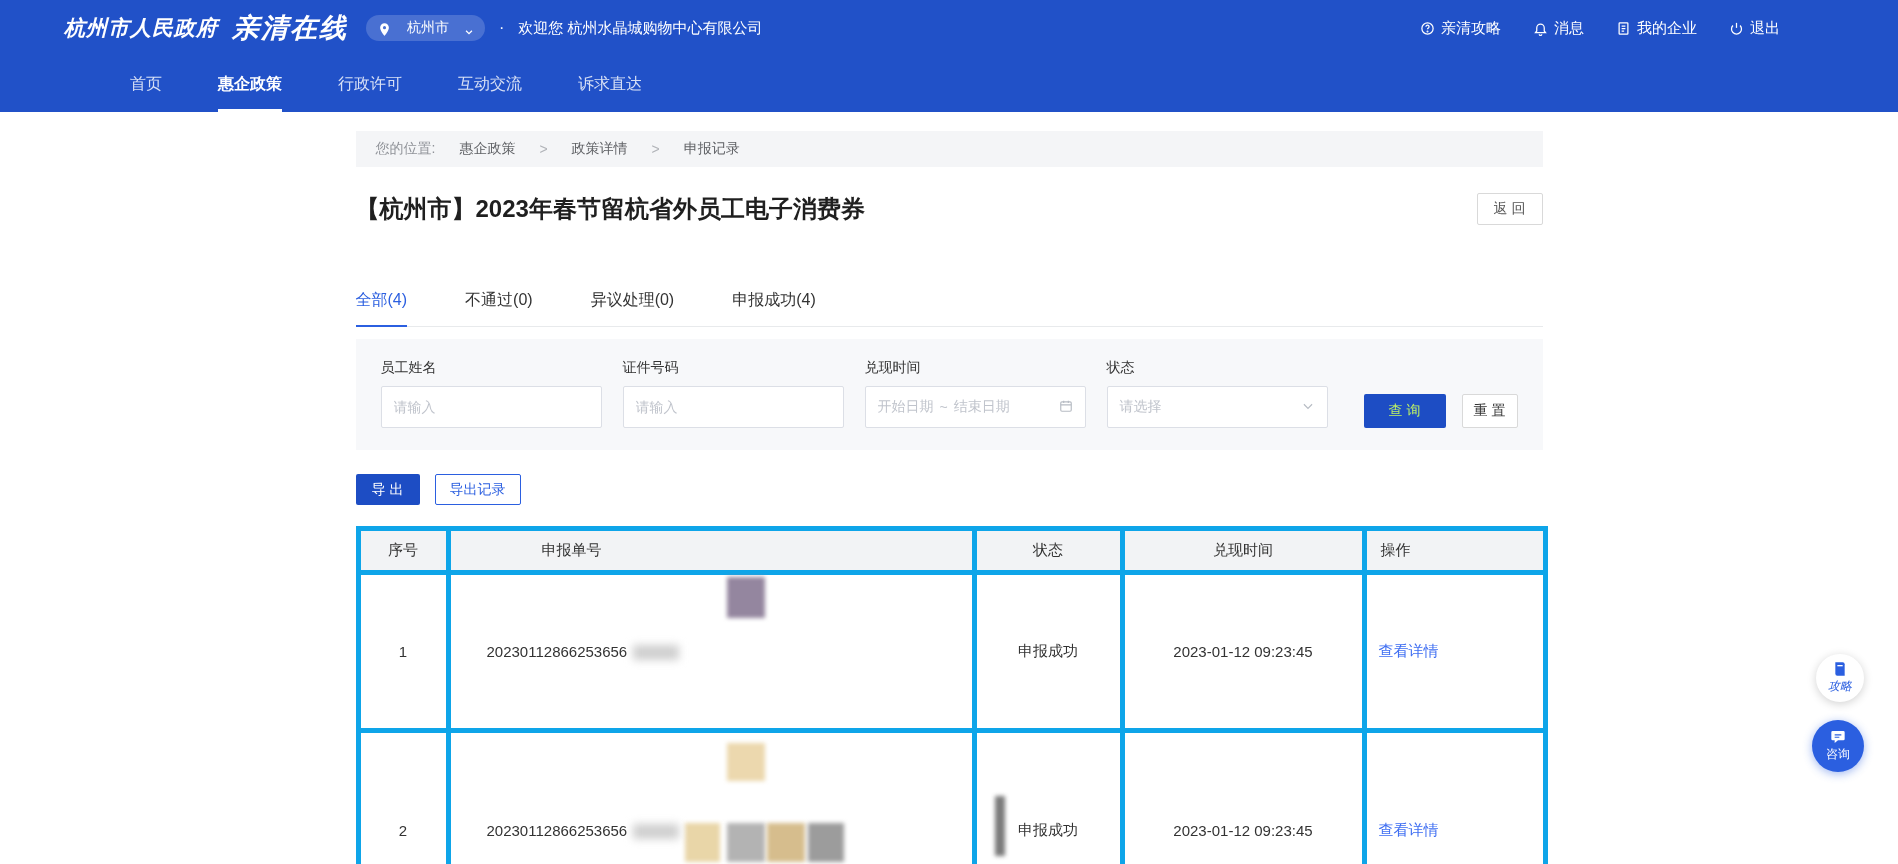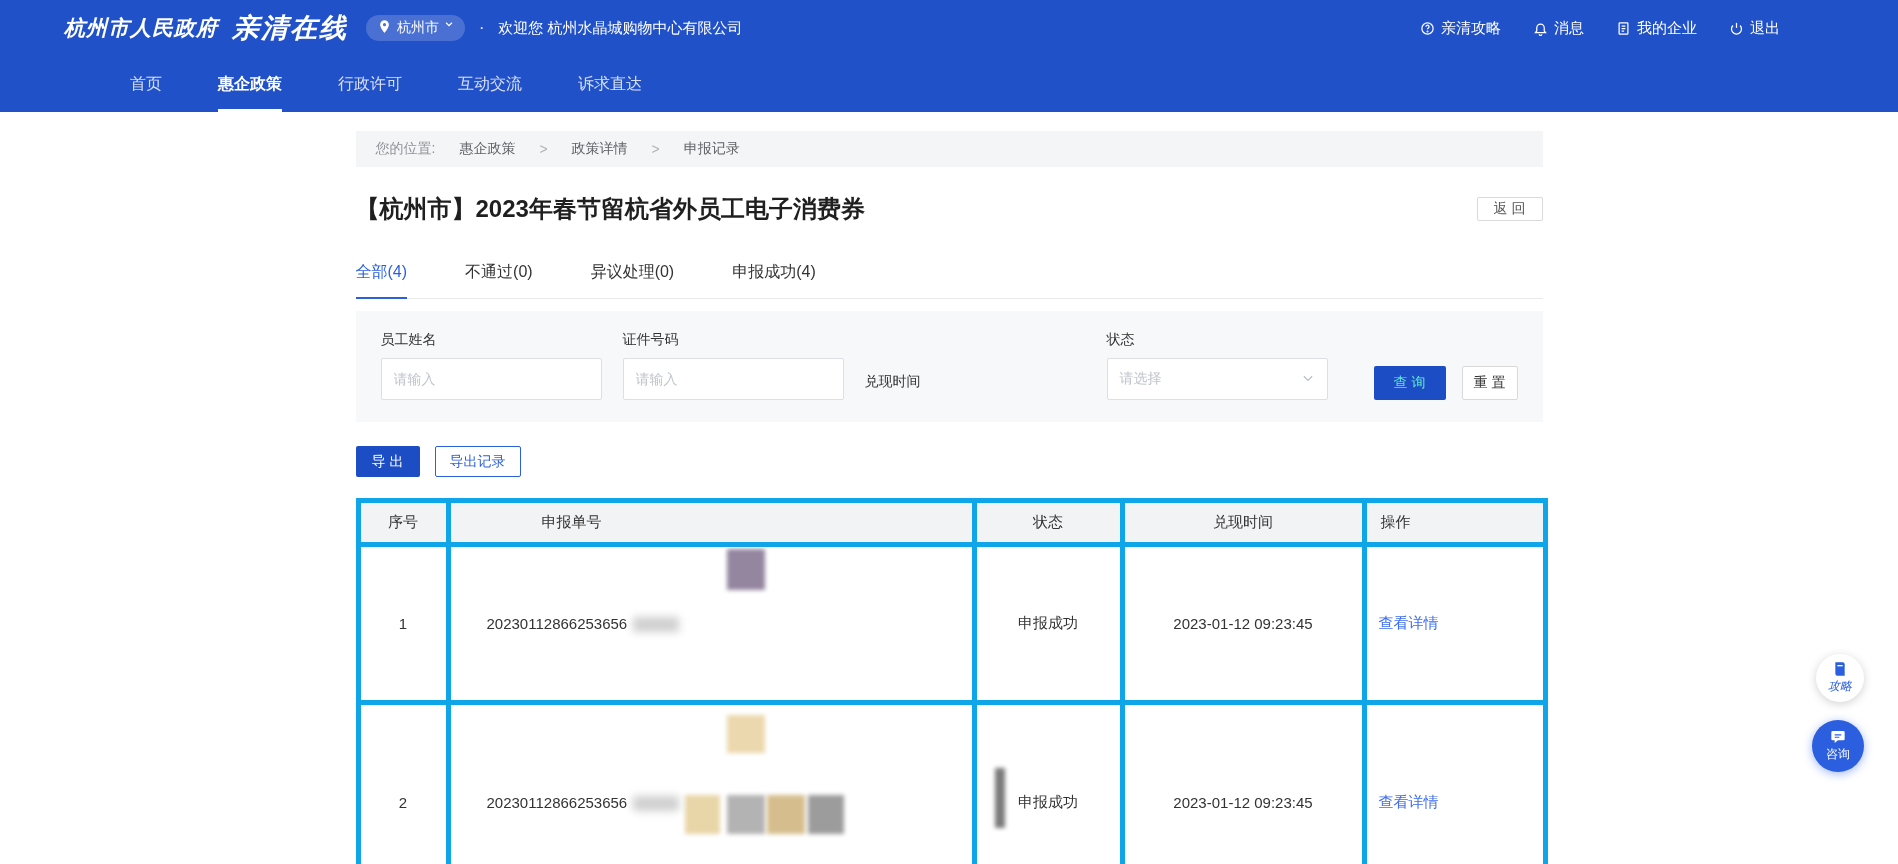--- a/index.html
+++ b/index.html
@@ -5,21 +5,21 @@
   * { box-sizing: border-box; }
   html,body { margin:0; padding:0; width:1898px; height:864px; overflow:hidden;
     background:#fff; font-family:"Liberation Sans","DejaVu Sans",sans-serif; }
 
   
   .topbar { height:56px; background:#2151c8; color:#fff; display:flex;
     align-items:center; justify-content:space-between; padding:0 118px 0 64px; }
   .topbar-left { display:flex; align-items:center; gap:14px; }
   .logo1 { font-size:21px; font-weight:700; font-style:italic; letter-spacing:1px; }
   .logo2 { font-size:27px; font-weight:900; font-style:italic; letter-spacing:2px; }
-  .loc-pill { display:inline-flex; align-items:flex-start; gap:5px;
+  .loc-pill { display:inline-flex; align-items:flex-end; gap:15px;
     background:rgba(255,255,255,.18); border-radius:14px; padding:4px 11px;
     font-size:14px; cursor:pointer; margin-left:4px; }
   .loc-pill svg, .top-link svg { width:15px; height:15px; display:block; }
   .chev svg { width:10px; height:10px; }
   .dot-sep { opacity:.95; font-size:16px; }
   .welcome { font-size:15px; }
   .topbar-right { display:flex; align-items:center; gap:32px; font-size:15px; }
   .top-link { display:inline-flex; align-items:center; gap:6px; cursor:pointer; white-space:nowrap; }
 
   
@@ -34,42 +34,42 @@
   .container { width:1187px; margin:0 auto; }
 
   .breadcrumb { margin-top:19px; height:36px; background:#f4f5f7; display:flex;
     align-items:center; padding:0 20px; font-size:14px; color:#606266; gap:24px; }
   .bc-prefix { color:#909399; }
   .bc-item { cursor:default; }
   .bc-sep { color:#b0b3b8; }
 
   .title-row { display:flex; justify-content:space-between; align-items:center; margin-top:26px; }
   .page-title { font-size:24px; font-weight:700; color:#1f1f1f; margin:0; }
-  .back-btn { width:66px; height:24px; border:1px solid #d9d9d9; background:#fff;
+  .back-btn { width:66px; height:32px; border:1px solid #d9d9d9; background:#fff;
     color:#555; font-size:14px; border-radius:2px; cursor:pointer; }
 
-  .tabs { display:flex; gap:58px; margin-top:36px; border-bottom:1px solid #e8eaec; }
+  .tabs { display:flex; gap:58px; margin-top:64px; border-bottom:1px solid #e8eaec; }
   .tab { font-size:16px; color:#333; padding-bottom:14px; border-bottom:2px solid transparent;
     margin-bottom:-1px; cursor:pointer; line-height:22px; }
   .tab.active { color:#2b5fe0; border-bottom-color:#2b5fe0; }
 
   
   .filter-panel { margin-top:12px; background:#f7f8fa; padding:20px 25px 22px;
     display:flex; gap:21px; align-items:flex-end; }
   .f-group { display:flex; flex-direction:column; width:221px; }
   .f-label { font-size:14px; color:#333; margin-bottom:9px; }
   .f-input, .f-box { height:42px; border:1px solid #dcdfe6; background:#fff;
     border-radius:2px; padding:0 12px; font-size:14px; color:#333; width:100%; }
   .f-input::placeholder { color:#c0c4cc; }
   .f-box { display:flex; align-items:center; color:#c0c4cc; gap:6px; cursor:pointer; }
   .f-box .ph { flex:0 0 auto; }
   .f-box .spacer { flex:1; }
   .f-box svg { width:14px; height:14px; color:#b7bcc4; }
   .filter-btns { margin-left:auto; display:flex; gap:16px; }
-  .btn-primary { width:72px; height:34px; background:#1d4dc4; color:#5eead4; border:none;
+  .btn-primary { width:82px; height:34px; background:#1d4dc4; color:#bef264; border:none;
     border-radius:2px; font-size:14px; cursor:pointer; }
   .btn-plain { width:56px; height:34px; background:#fff; border:1px solid #d9d9d9;
     color:#333; border-radius:2px; font-size:14px; cursor:pointer; }
 
   
   .export-row { margin-top:24px; display:flex; gap:15px; }
   .btn-export { min-width:64px; height:31px; background:#1d4dc4; color:#fff; border:none;
     border-radius:2px; font-size:14px; cursor:pointer; }
   .btn-export-records { height:31px; padding:0 14px; background:#fff;
     border:1px solid #2b5fe0; color:#2b5fe0; border-radius:2px; font-size:14px; cursor:pointer; }
@@ -214,20 +214,30 @@
     <div class="f-group">
       <span class="f-label">员工姓名</span>
       <input class="f-input" type="text" placeholder="请输入" style="">
     </div>
     <div class="f-group">
       <span class="f-label">证件号码</span>
       <input class="f-input" type="text" placeholder="请输入" style="">
     </div>
     <div class="f-group">
       <span class="f-label">兑现时间</span>
+      <div class="f-box">
+        <span class="ph">开始日期</span>
+        <span class="ph">~</span>
+        <span class="ph">结束日期</span>
+        <span class="spacer"></span>
+        <span><svg viewBox="0 0 24 24" fill="none" stroke="currentColor" stroke-width="2">
+              <rect x="3" y="5" width="18" height="16" rx="2"></rect>
+              <path d="M3 10h18M8 3v4M16 3v4"></path>
+            </svg></span>
+      </div>
     </div>
     <div class="f-group">
       <span class="f-label">状态</span>
       <div class="f-box">
         <span class="ph">请选择</span>
         <span class="spacer"></span>
         <span><svg viewBox="0 0 24 24" fill="none" stroke="currentColor" stroke-width="2">
               <path d="M5 9l7 7 7-7"></path>
             </svg></span>
       </div>

